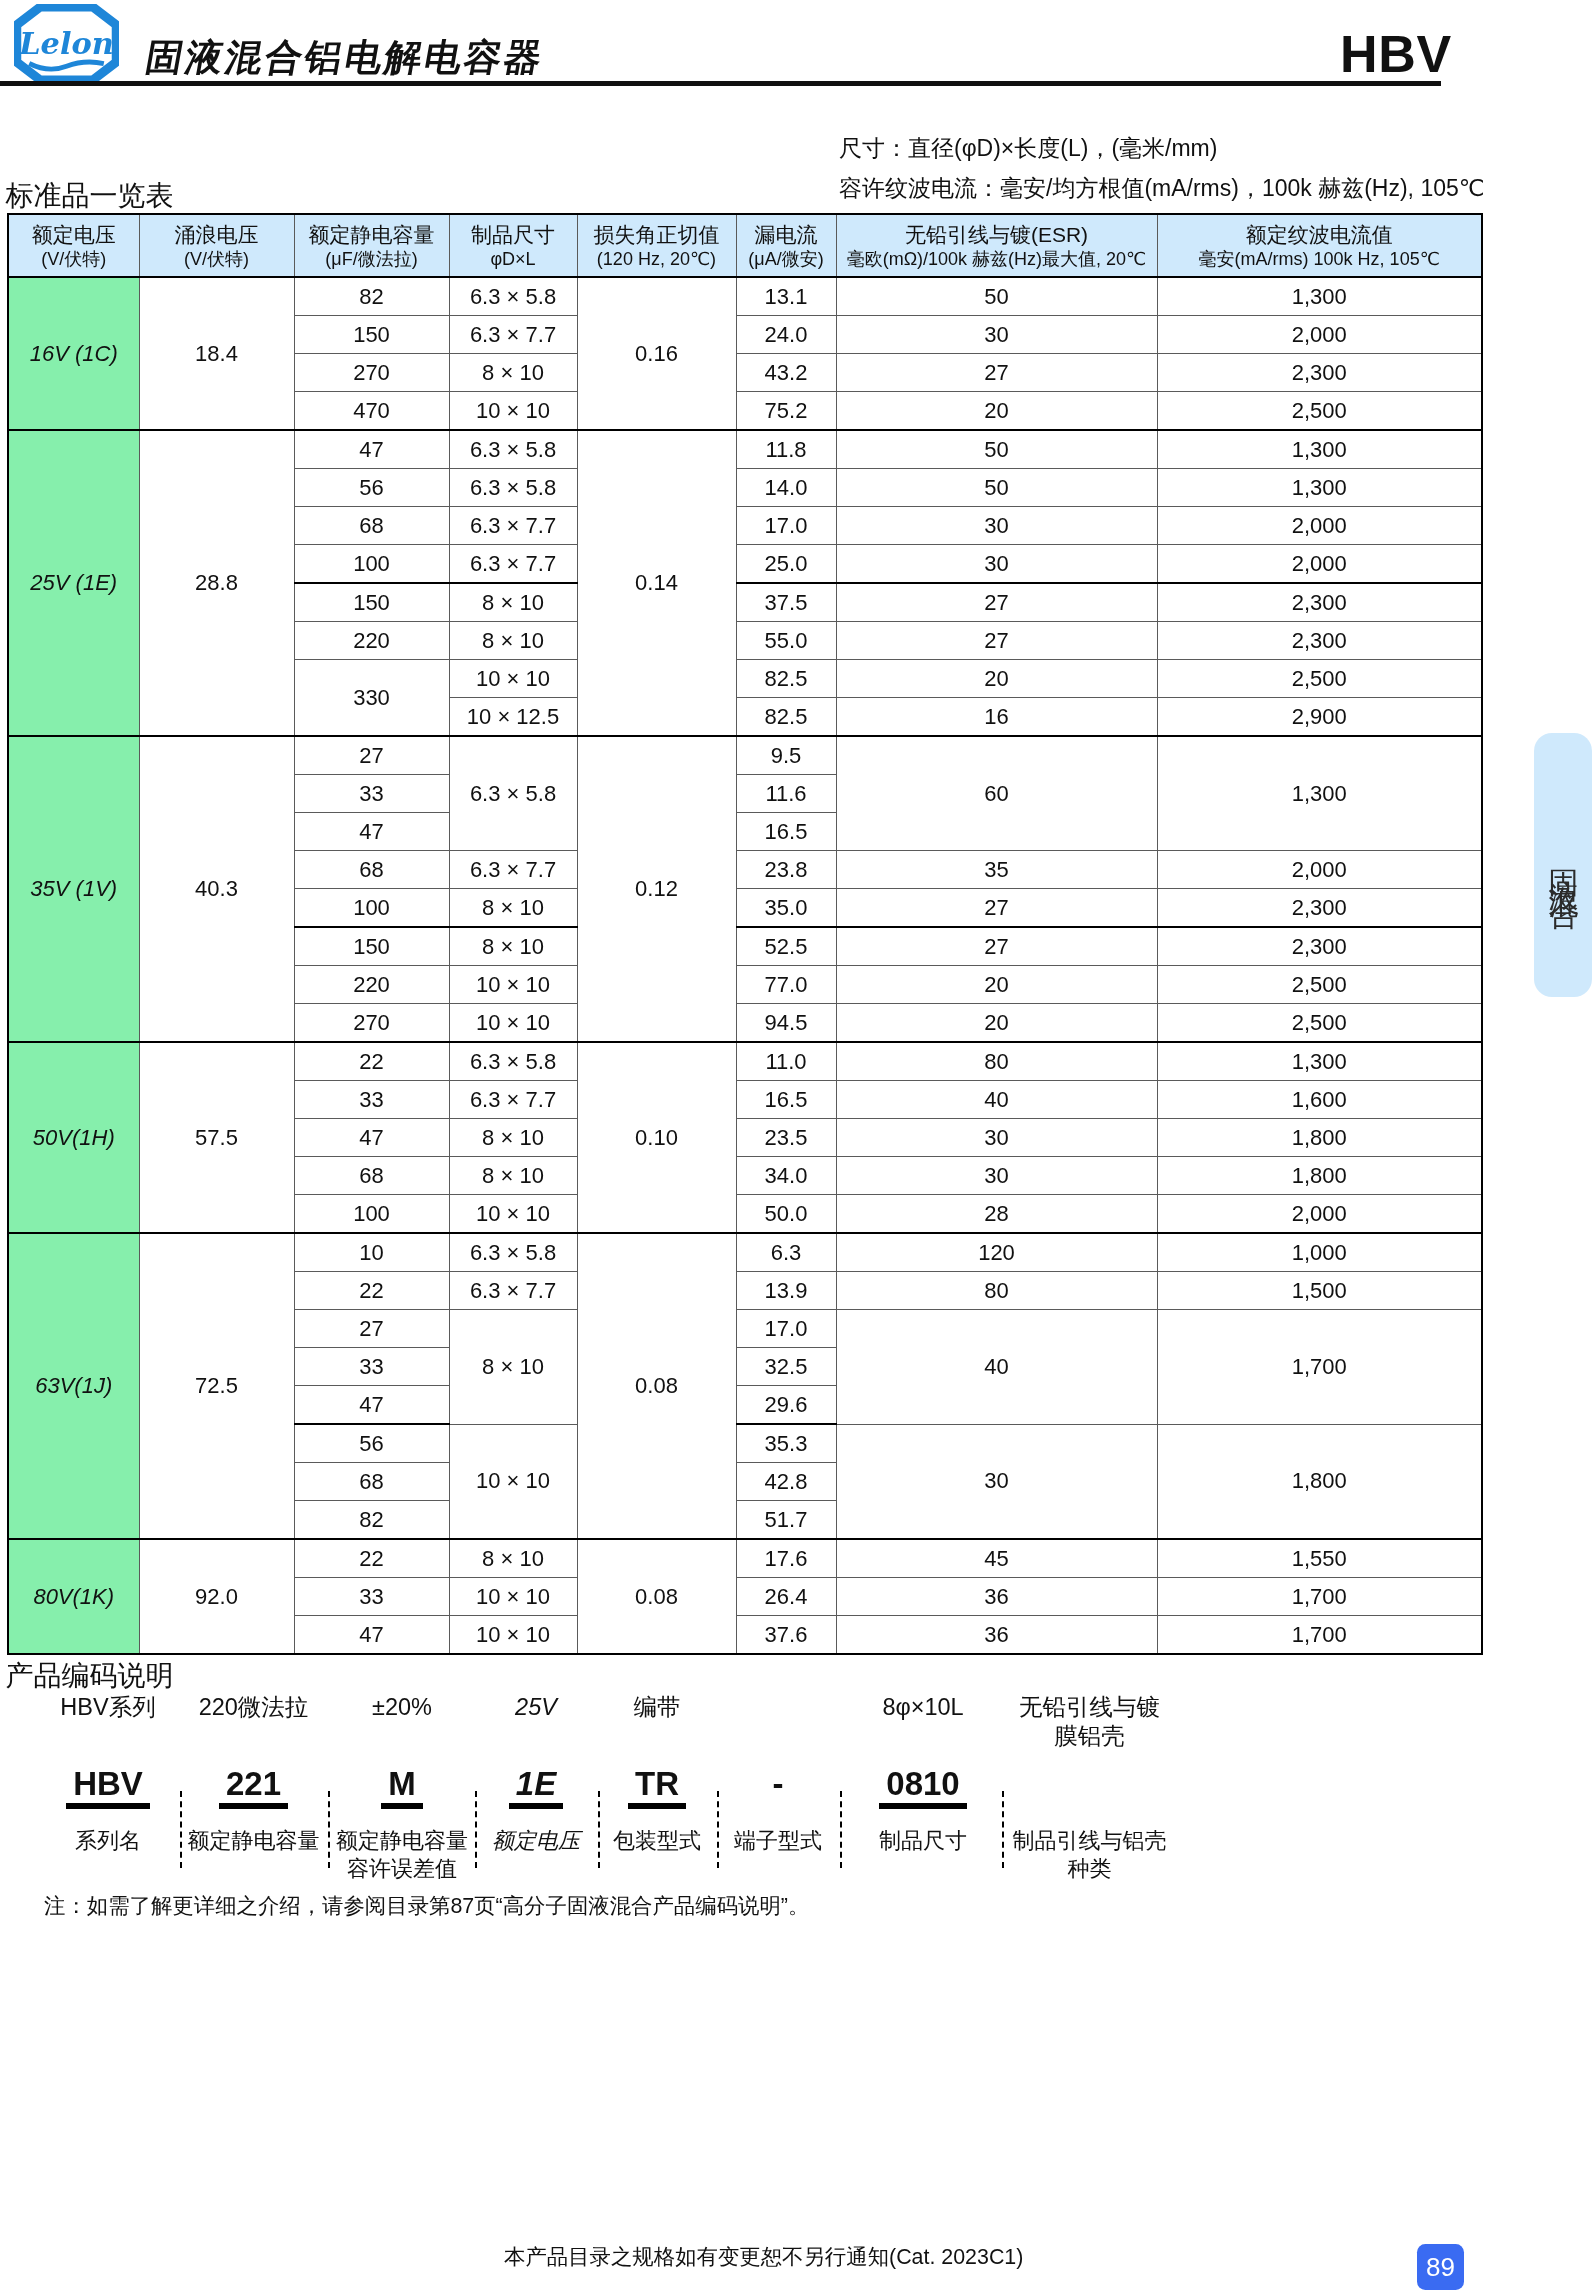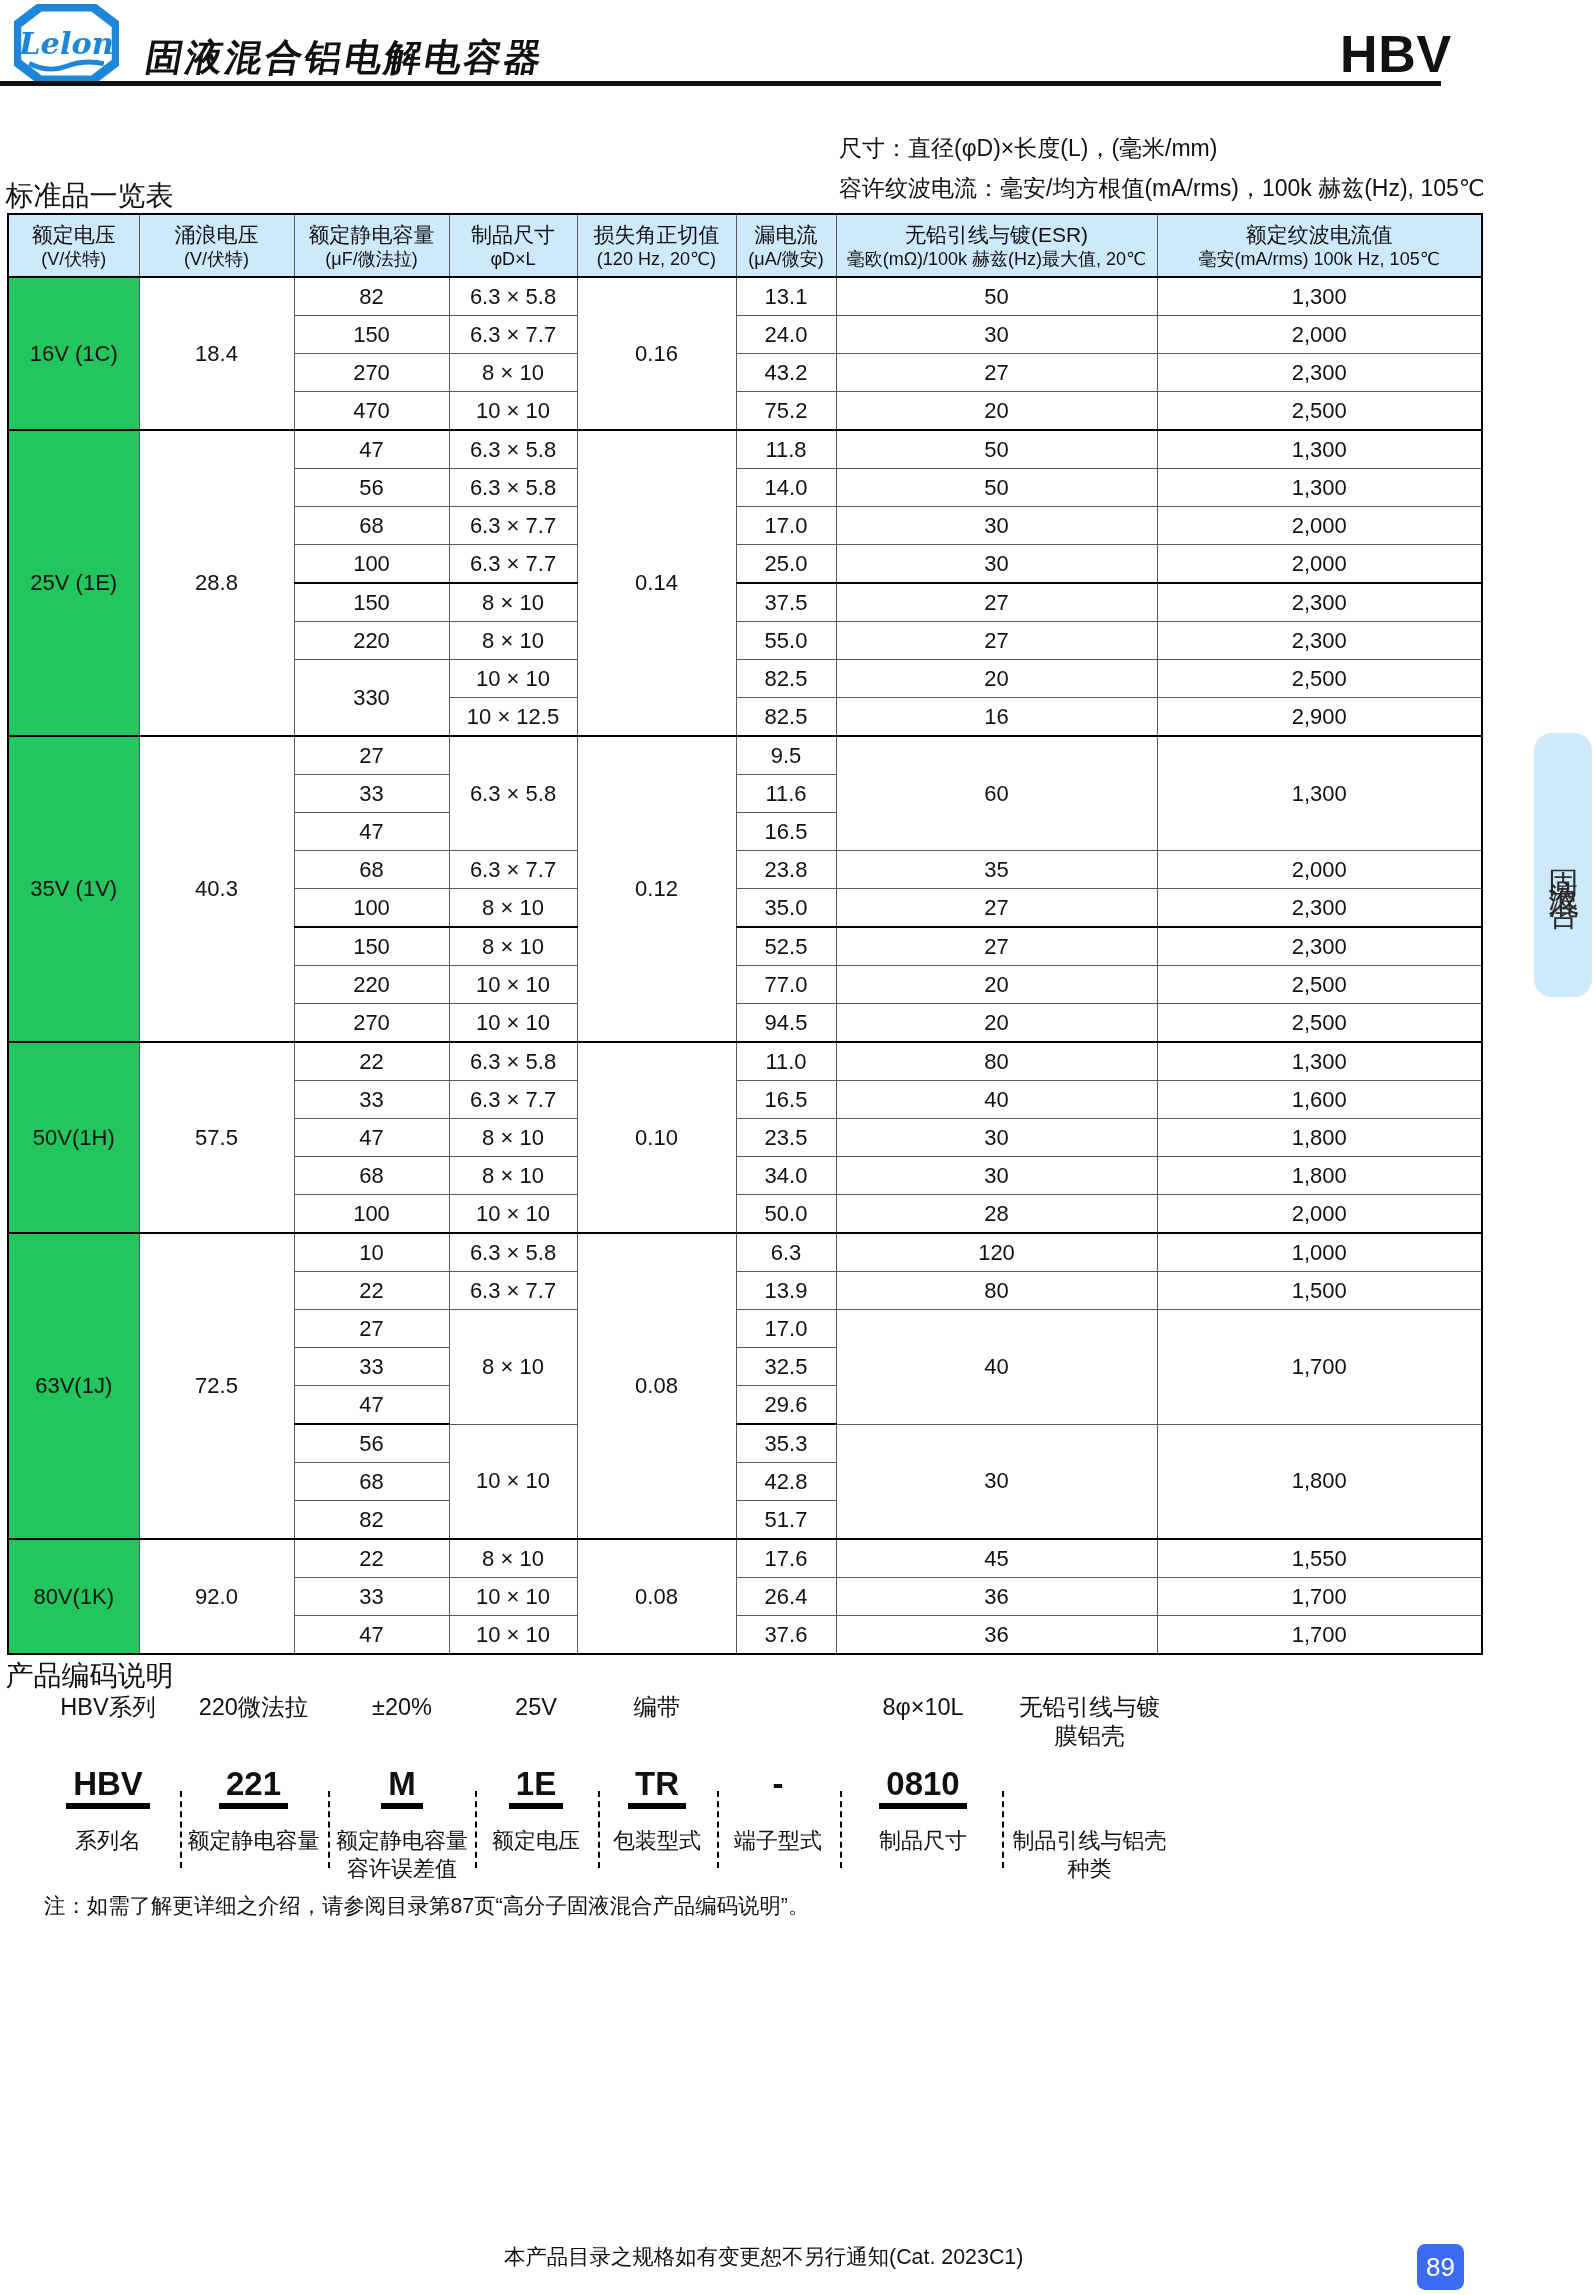--- a/index.html
+++ b/index.html
@@ -26,21 +26,21 @@
     position:absolute;left:7px;top:213px;width:1474px;
     border-collapse:collapse;table-layout:fixed;border:2.1px solid #000;
   }
   table.spec th,table.spec td{
     border:0.7px solid #5a5a5a;text-align:center;vertical-align:middle;
     padding:0;font-size:22px;font-weight:normal;height:37px;overflow:hidden;
   }
   table.spec thead th{background:#cfe9fc;height:61px;border-bottom:2.1px solid #000;}
   table.spec .h1{font-size:21px;line-height:26px;}
   table.spec .h2{font-size:18px;line-height:22px;}
-  table.spec td.vcell{background:#22c55e;}
+  table.spec td.vcell{background:#86efac;font-style:italic;}
   table.spec tr.group-start td{border-top:2.1px solid #000;}
   table.spec tr.thick-below td{border-bottom:2.1px solid #000;}
   
   .coding-title{position:absolute;left:5.5px;top:1657px;font-size:28px;white-space:nowrap;}
   .coding{position:absolute;left:41px;top:1693px;width:1202px;height:186px;}
   .code-col{position:absolute;top:0;text-align:center;}
   .code-col .slot-top{height:65px;display:flex;justify-content:center;font-size:23.5px;line-height:29px;}
   .code-col .slot-code{height:51px;padding-top:7px;font-size:33px;font-weight:bold;}
   .code-col .slot-code span.u{display:inline-block;border-bottom:6.2px solid #000;padding:0 7px 1.4px 7px;line-height:1.05;}
   .code-col .slot-label{margin-top:11px;font-size:22px;line-height:28px;}
@@ -414,21 +414,21 @@
           <div>
             <div>±20%</div>
           </div>
         </div>
         <div class="slot-code"><span class="u">M</span></div>
         <div class="slot-label">
           <div>额定静电容量</div>
           <div>容许误差值</div>
         </div>
       </div>
-      <div class="code-col" style="width: 138px; left: 426px;">
+      <div class="code-col" style="width: 138px; left: 426px; font-style: italic;">
         <div class="slot-top">
           <div>
             <div>25V</div>
           </div>
         </div>
         <div class="slot-code"><span class="u">1E</span></div>
         <div class="slot-label">
           <div>额定电压</div>
         </div>
       </div>

